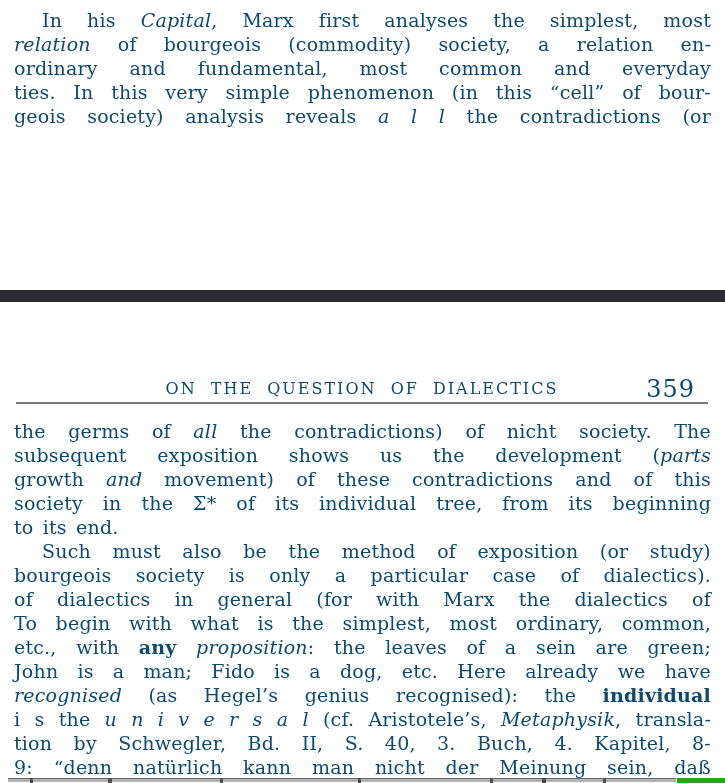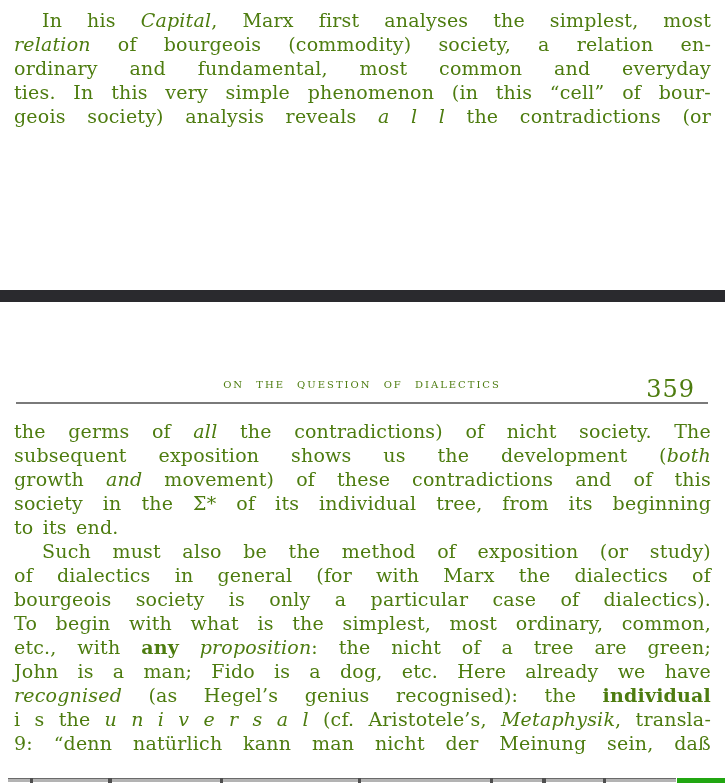--- a/index.html
+++ b/index.html
@@ -3,21 +3,21 @@
 <meta charset="utf-8">
 <style>
   html, body { margin: 0; padding: 0; background: #ffffff; }
   #root {
     position: relative;
     width: 725px;
     height: 783px;
     background: #ffffff;
     overflow: hidden;
     font-family: "DejaVu Serif", serif;
-    color: #4d7c0f;
+    color: #0c4a6e;
   }
   .text-block {
     position: absolute;
     left: 14px;
     width: 697px;
   }
   .text-block.top { top: 8px; }
   .text-block.body { top: 419px; }
   .textline {
     font-size: 19px;
@@ -38,21 +38,21 @@
   }
   .page-header {
     position: absolute;
     left: 16px; top: 375px;
     width: 692px; height: 26px;
   }
   .header-title {
     position: absolute;
     left: 0; right: 0; top: 4px;
     text-align: center;
-    font-size: 10px;
+    font-size: 16px;
     letter-spacing: 2px;
     word-spacing: 7px;
   }
   .page-number {
     position: absolute;
     right: 13px; top: 0;
     font-size: 24px;
     letter-spacing: 1px;
   }
   .header-rule {
@@ -94,32 +94,33 @@
 
   <div class="page-header">
     <span class="header-title">ON THE QUESTION OF DIALECTICS</span>
     <span class="page-number">359</span>
   </div>
 
   <div class="header-rule" style="background: rgb(122, 122, 122);"></div>
 
   <div class="text-block body">
       <div class="textline"><span>the germs of </span><span class="i">all</span><span> the contradictions) of nicht society. The</span></div>
-      <div class="textline"><span>subsequent exposition shows us the development (</span><span class="i">both</span></div>
+      <div class="textline"><span>subsequent exposition shows us the development (</span><span class="i">parts</span></div>
       <div class="textline"><span>growth </span><span class="i">and</span><span> movement) of these contradictions and of this</span></div>
       <div class="textline"><span>society in the Σ* of its individual tree, from its beginning</span></div>
       <div class="textline last"><span>to its end.</span></div>
       <div class="textline indent"><span>Such must also be the method of exposition (or study)</span></div>
+      <div class="textline"><span>bourgeois society is only a particular case of dialectics).</span></div>
       <div class="textline"><span>of dialectics in general (for with Marx the dialectics of</span></div>
-      <div class="textline"><span>bourgeois society is only a particular case of dialectics).</span></div>
       <div class="textline"><span>To begin with what is the simplest, most ordinary, common,</span></div>
-      <div class="textline"><span>etc., with </span><span class="b">any</span><span> </span><span class="i">proposition</span><span>: the nicht of a tree are green;</span></div>
+      <div class="textline"><span>etc., with </span><span class="b">any</span><span> </span><span class="i">proposition</span><span>: the leaves of a sein are green;</span></div>
       <div class="textline"><span>John is a man; Fido is a dog, etc. Here already we have</span></div>
       <div class="textline"><span class="i">recognised</span><span> (as Hegel’s genius recognised): the </span><span class="b">individual</span></div>
       <div class="textline"><span>i s the </span><span class="i">u n i v e r s a l</span><span> (cf. Aristotele’s, </span><span class="i">Metaphysik</span><span>, transla-</span></div>
+      <div class="textline"><span>tion by Schwegler, Bd. II, S. 40, 3. Buch, 4. Kapitel, 8-</span></div>
       <div class="textline"><span>9: “denn natürlich kann man nicht der Meinung sein, daß</span></div>
     </div>
 
   <div class="bottom-strip" style="background: rgb(179, 179, 179);">
       <div class="strip-tick" style="left: 22px; width: 3px; background: rgb(79, 79, 79);"></div>
       <div class="strip-tick" style="left: 100px; width: 4px; background: rgb(79, 79, 79);"></div>
       <div class="strip-tick" style="left: 212px; width: 3px; background: rgb(79, 79, 79);"></div>
       <div class="strip-tick" style="left: 350px; width: 3px; background: rgb(79, 79, 79);"></div>
       <div class="strip-tick" style="left: 482px; width: 3px; background: rgb(79, 79, 79);"></div>
       <div class="strip-tick" style="left: 534px; width: 4px; background: rgb(79, 79, 79);"></div>

